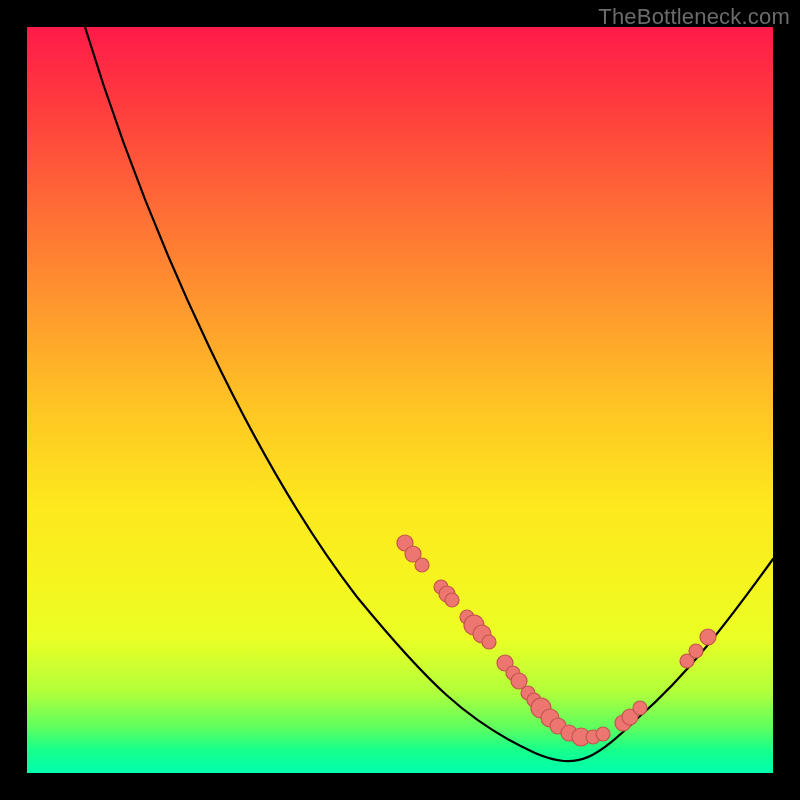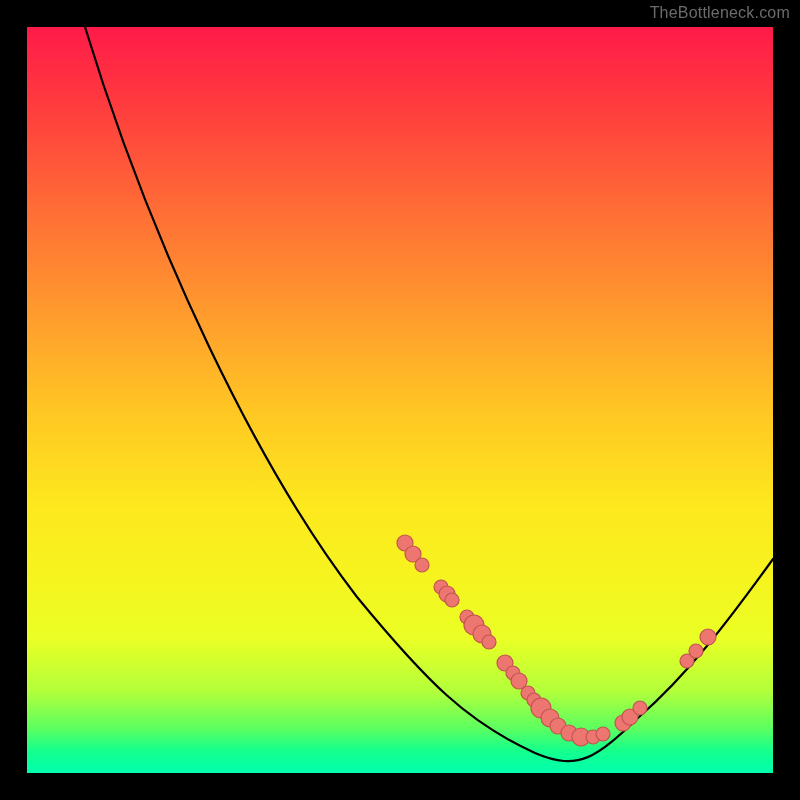--- a/index.html
+++ b/index.html
@@ -29,21 +29,21 @@
       #b3ff3a 89%,
       #5cff60 94%,
       #16ff8c 97%,
       #00ffae 100%);
   }
   .watermark {
     position: absolute;
     top: 4px;
     right: 10px;
     color: #6b6b6b;
-    font-size: 16px;
+    font-size: 22px;
     letter-spacing: 0.2px;
     font-weight: 500;
   }
   svg.plot {
     position: absolute;
     left: 27px;
     top: 27px;
     width: 746px;
     height: 746px;
     overflow: visible;

